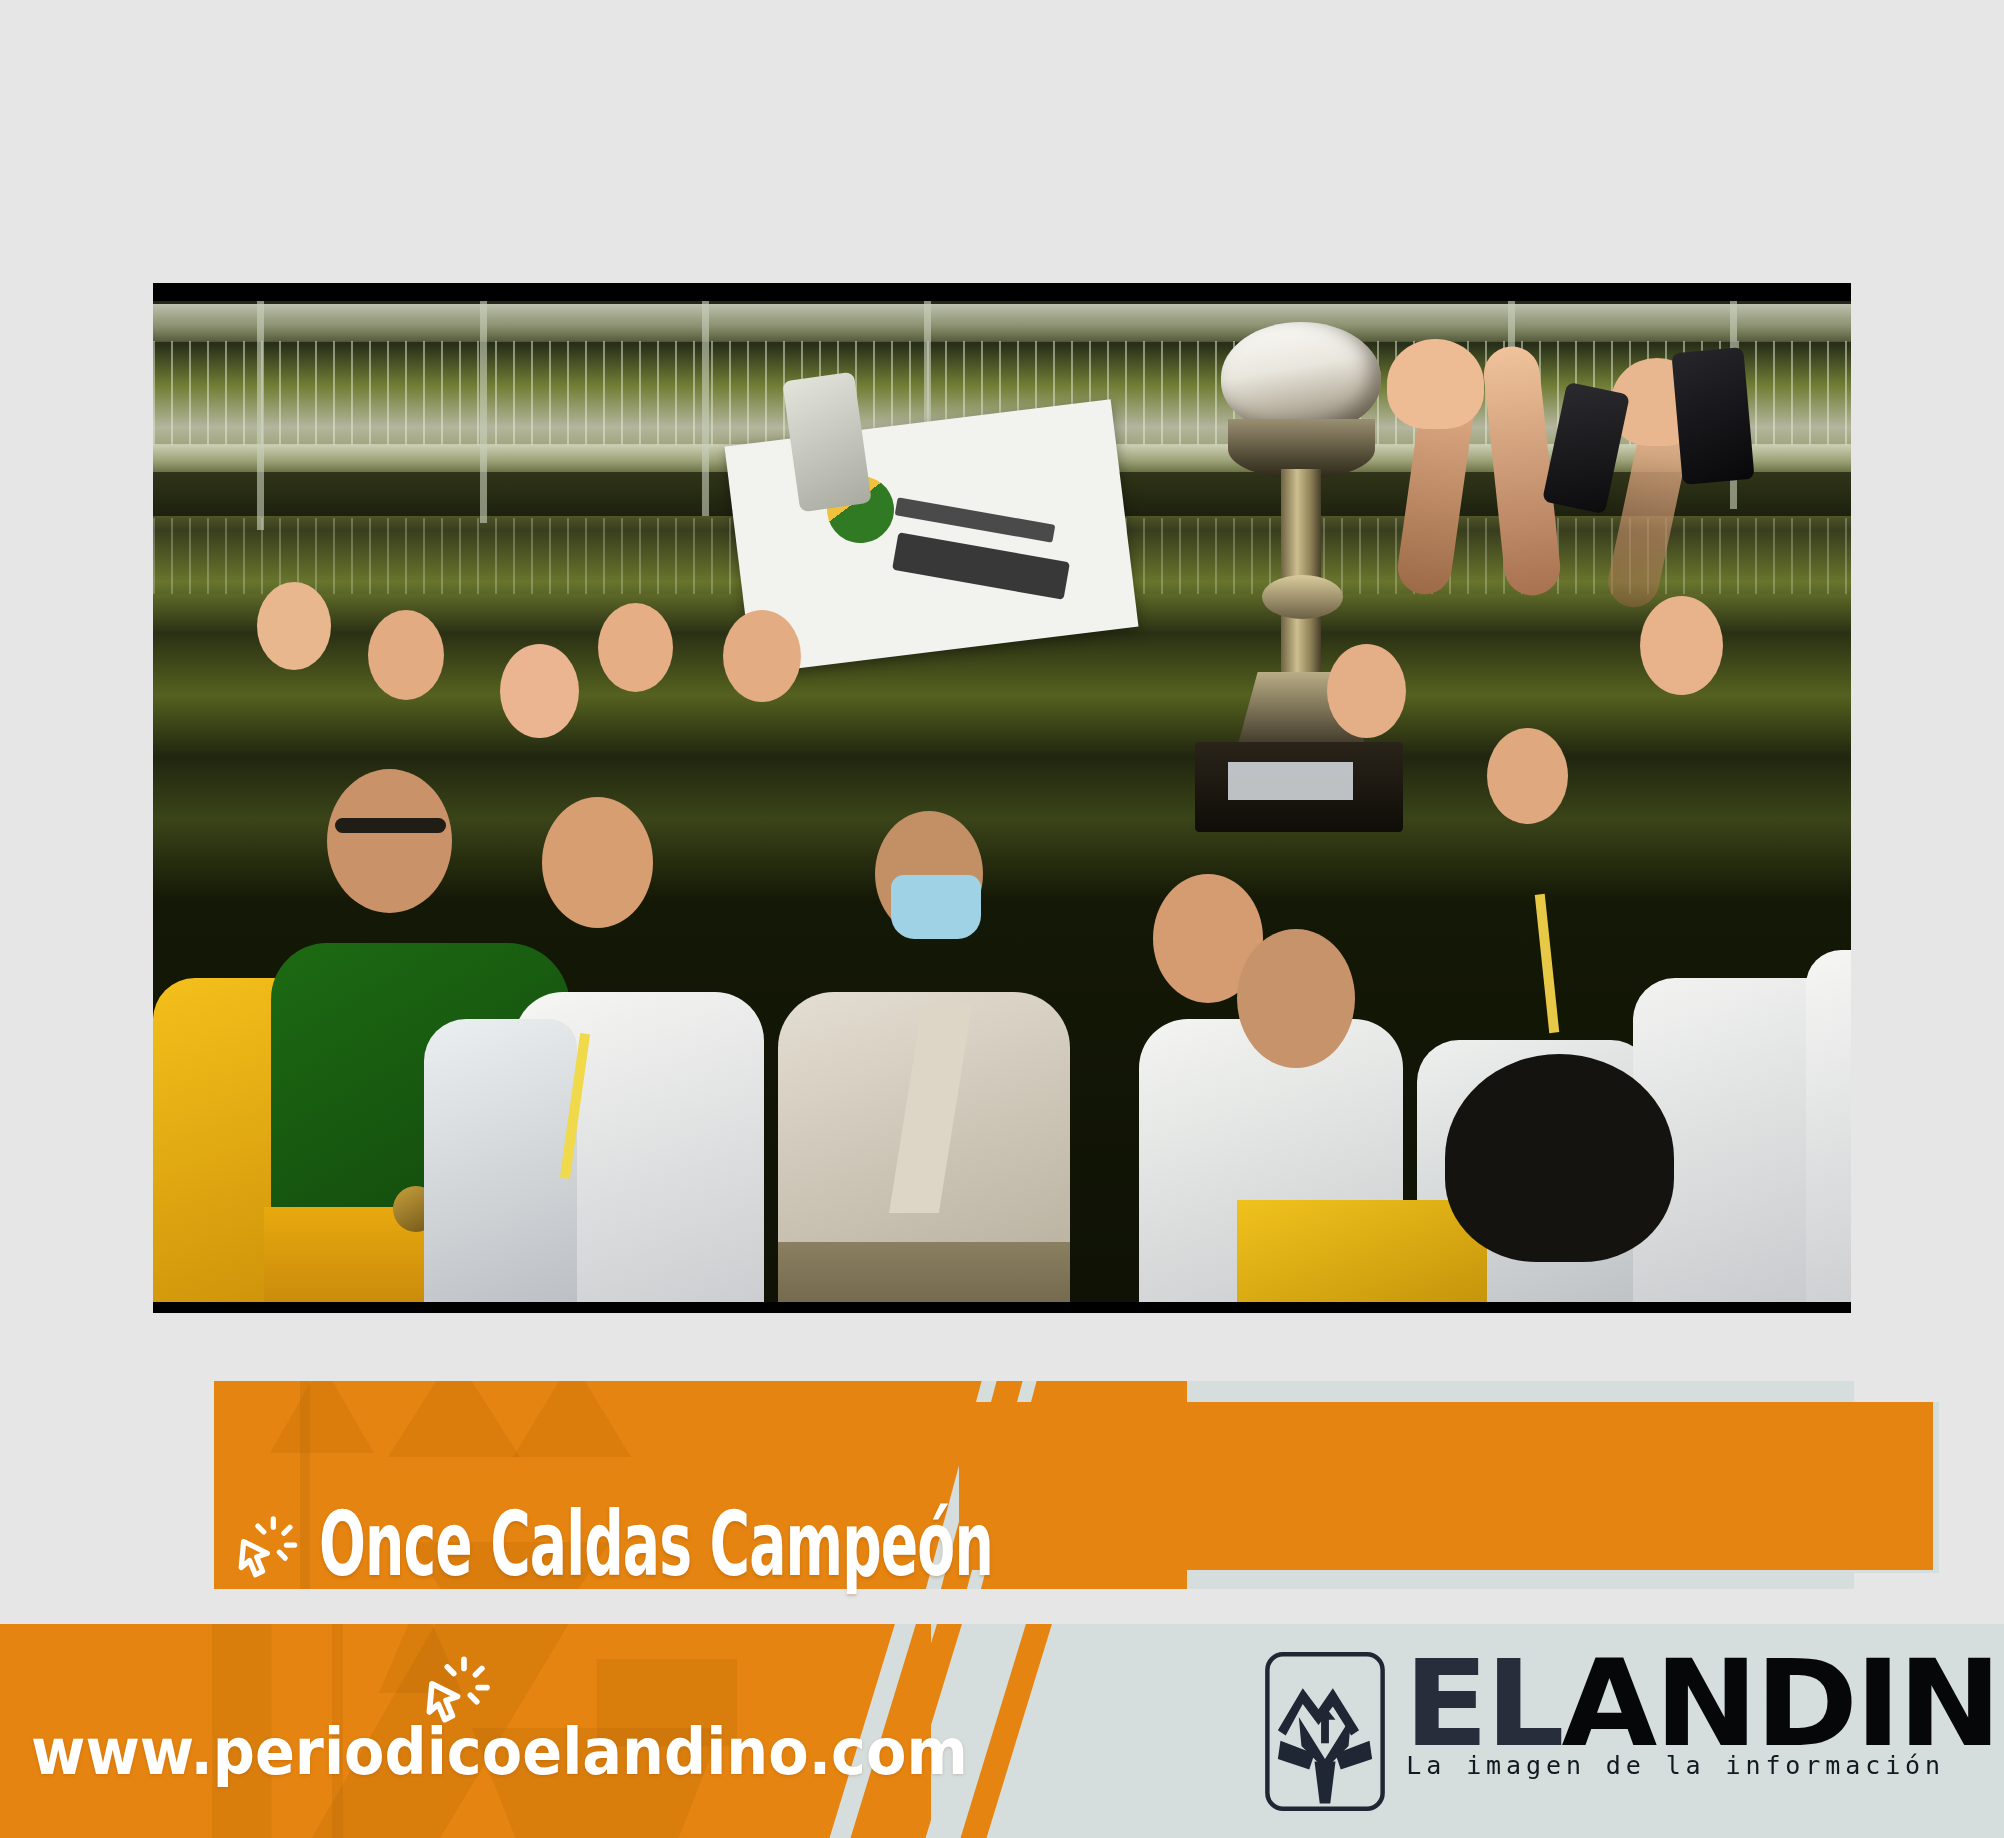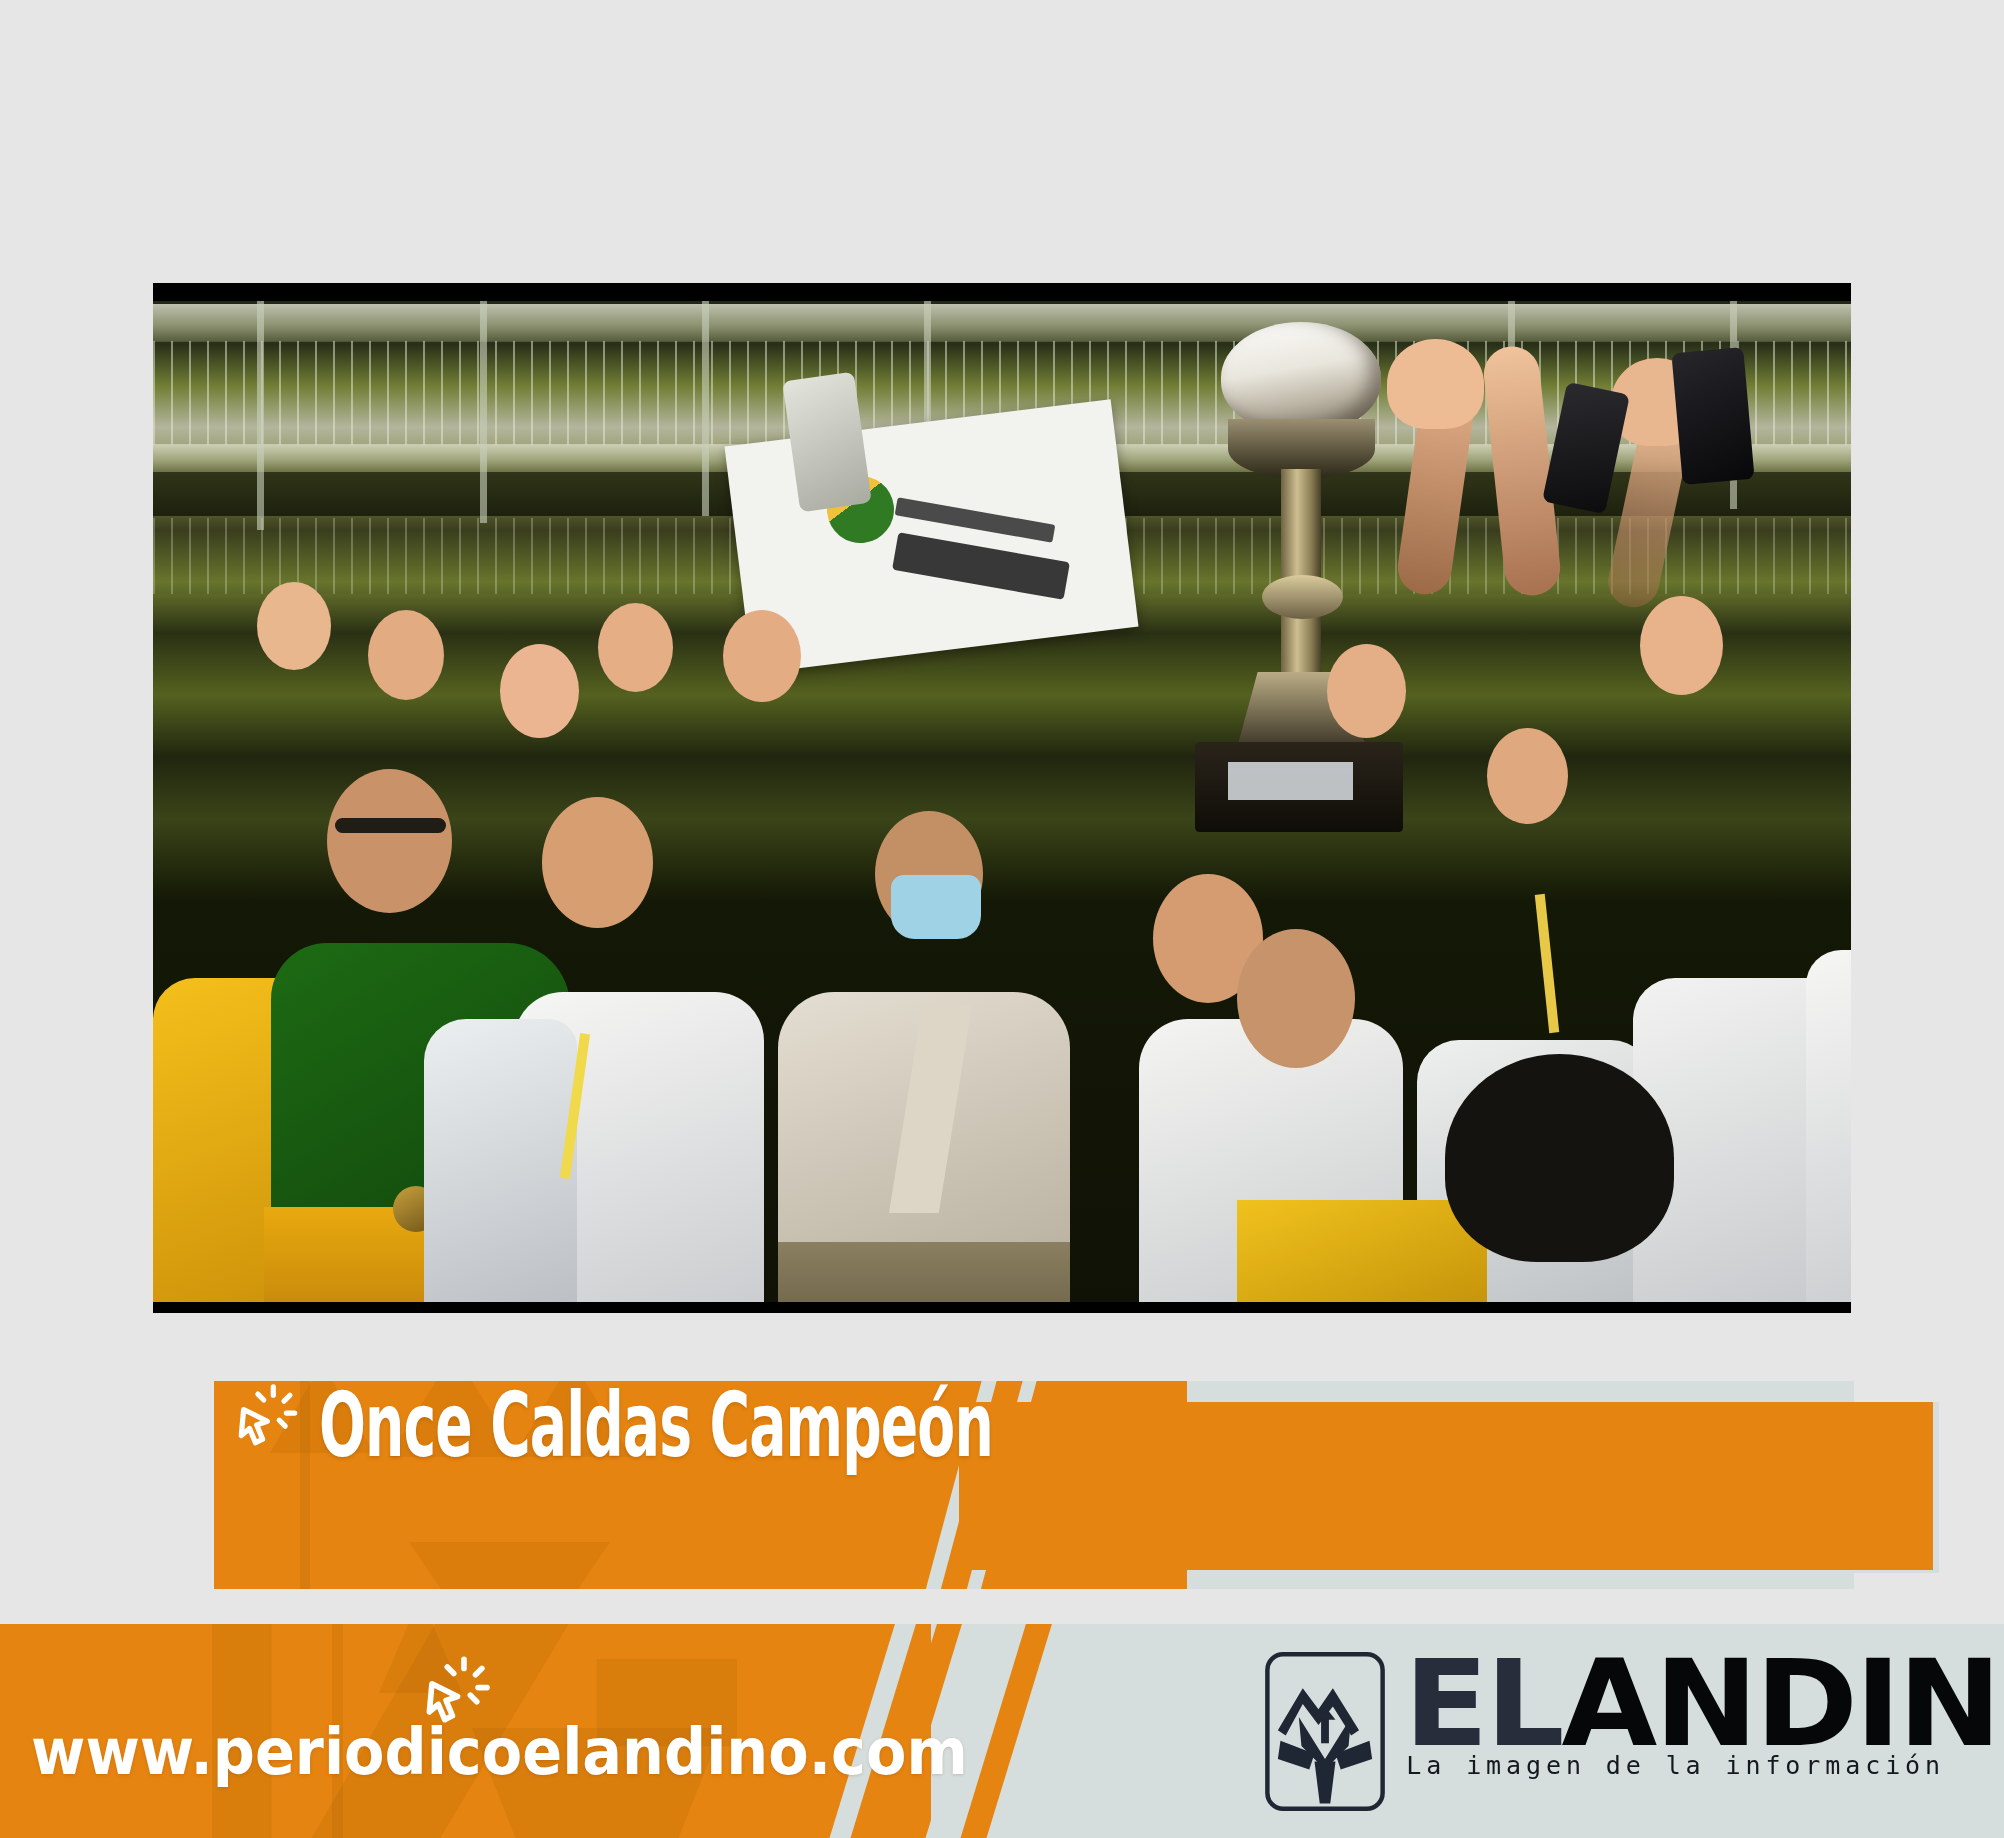--- a/index.html
+++ b/index.html
@@ -65,21 +65,21 @@
   .title-bar-right{
     position:absolute;left:959px;top:1402px;width:974px;height:168px;
     background:#e58410;overflow:hidden;
   }
   .tb-vline{position:absolute;top:0;bottom:0;width:9.7px;background:rgba(150,85,0,.16);}
   .tb-watermark{position:absolute;background:rgba(150,85,0,.13);}
   .tb-diag{position:absolute;top:-28px;height:292px;transform:skewX(-15deg);}
 
   .title-row{
     position:absolute;left:214px;top:1381px;width:1719px;height:208px;
-    display:flex;align-items:flex-start;z-index:20;
+    display:flex;align-items:flex-end;z-index:20;
   }
   .cursor-icon{
     width:76px;height:76px;margin-left:12.5px;margin-right:16.7px;flex:0 0 auto;
   }
   .title-text{
     color:#ffffff;
     font-family:"DejaVu Sans",sans-serif;
     font-weight:700;
     font-size:89px;
     line-height:1;

